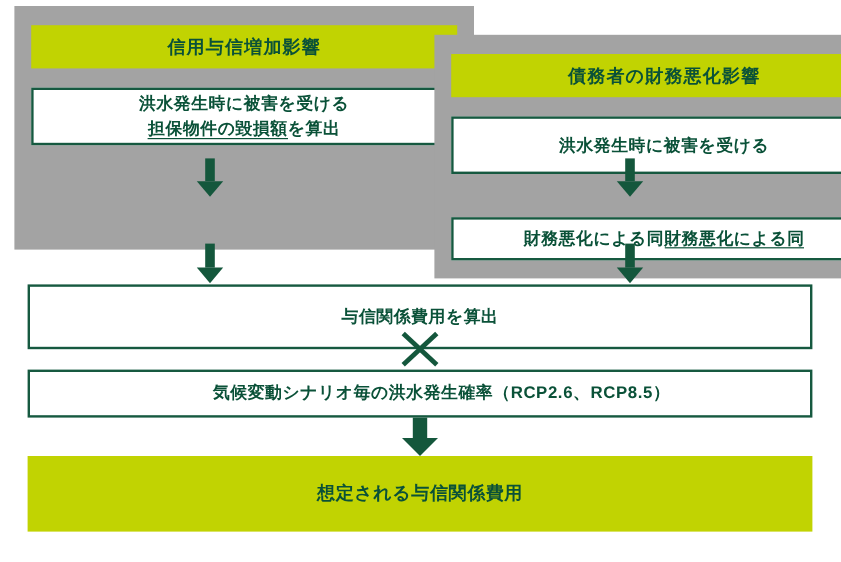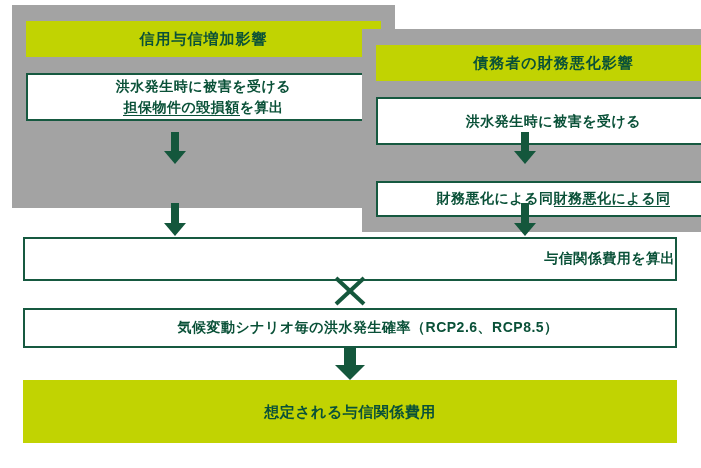--- a/index.html
+++ b/index.html
@@ -32,21 +32,21 @@
   .arrow .head  { width:0; height:0; border-left:11px solid transparent; border-right:11px solid transparent; border-top:13px solid #14573c; }
   .arrow-big .shaft { width:12px; background:#14573c; }
   .arrow-big .head  { border-left:15px solid transparent; border-right:15px solid transparent; border-top:15px solid #14573c; }
   
   .wide-box {
     position:absolute; left:23px; width:654px; background:#ffffff;
     border:2px solid #165940; box-sizing:border-box;
     display:flex; align-items:center; justify-content:center;
     font-size:14px; font-weight:bold; letter-spacing:0.5px; text-align:center;
   }
-  .merge-box    { top:237px; height:44px;justify-content:flex-end; }
+  .merge-box    { top:237px; height:54px; }
   .scenario-box { top:308px; height:40px;padding-left:36px; }
   .multiply { position:absolute; left:332px; top:275px; width:36px; height:32px; }
   .result-box {
     position:absolute; left:23px; top:380px; width:654px; height:63px;
     background:#c1d302; box-sizing:border-box;
     display:flex; flex-direction:column; align-items:center; justify-content:center;
     font-weight:bold; text-align:center;
   }
   .result-line1 { font-size:15px; line-height:22px; letter-spacing:0.5px; }
   .result-line2 { font-size:21px; line-height:28px; letter-spacing:0.5px; }

